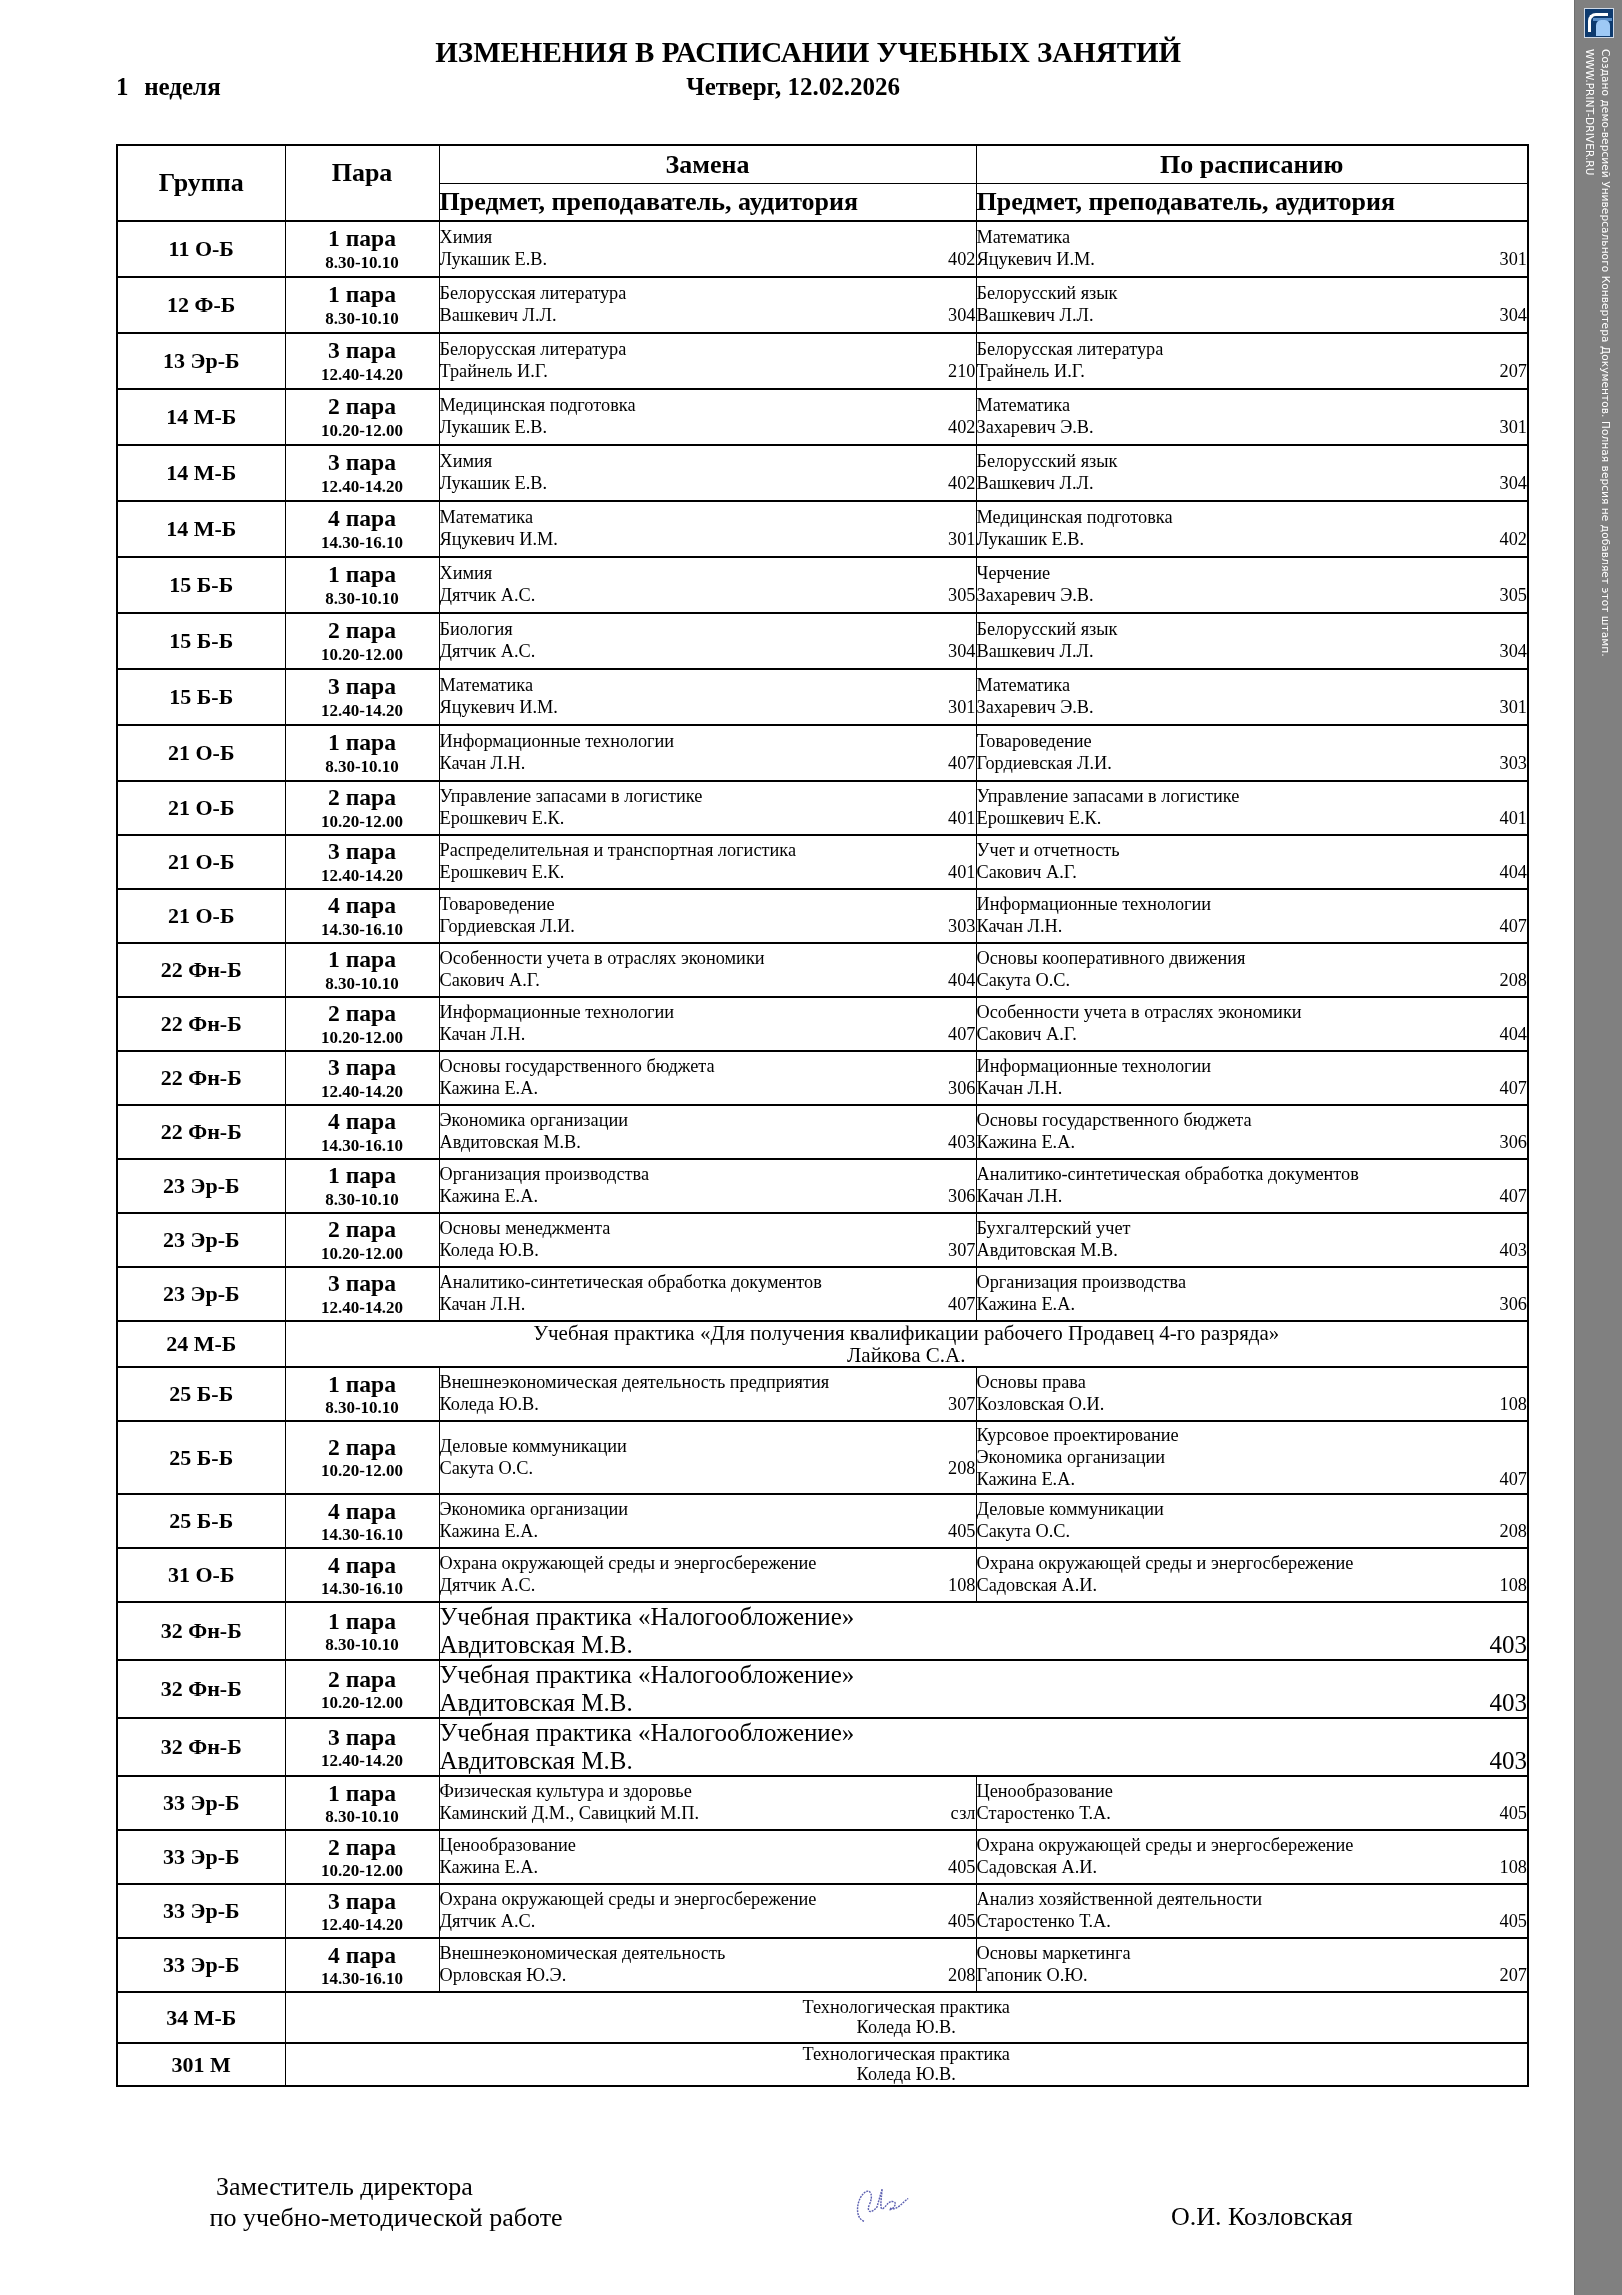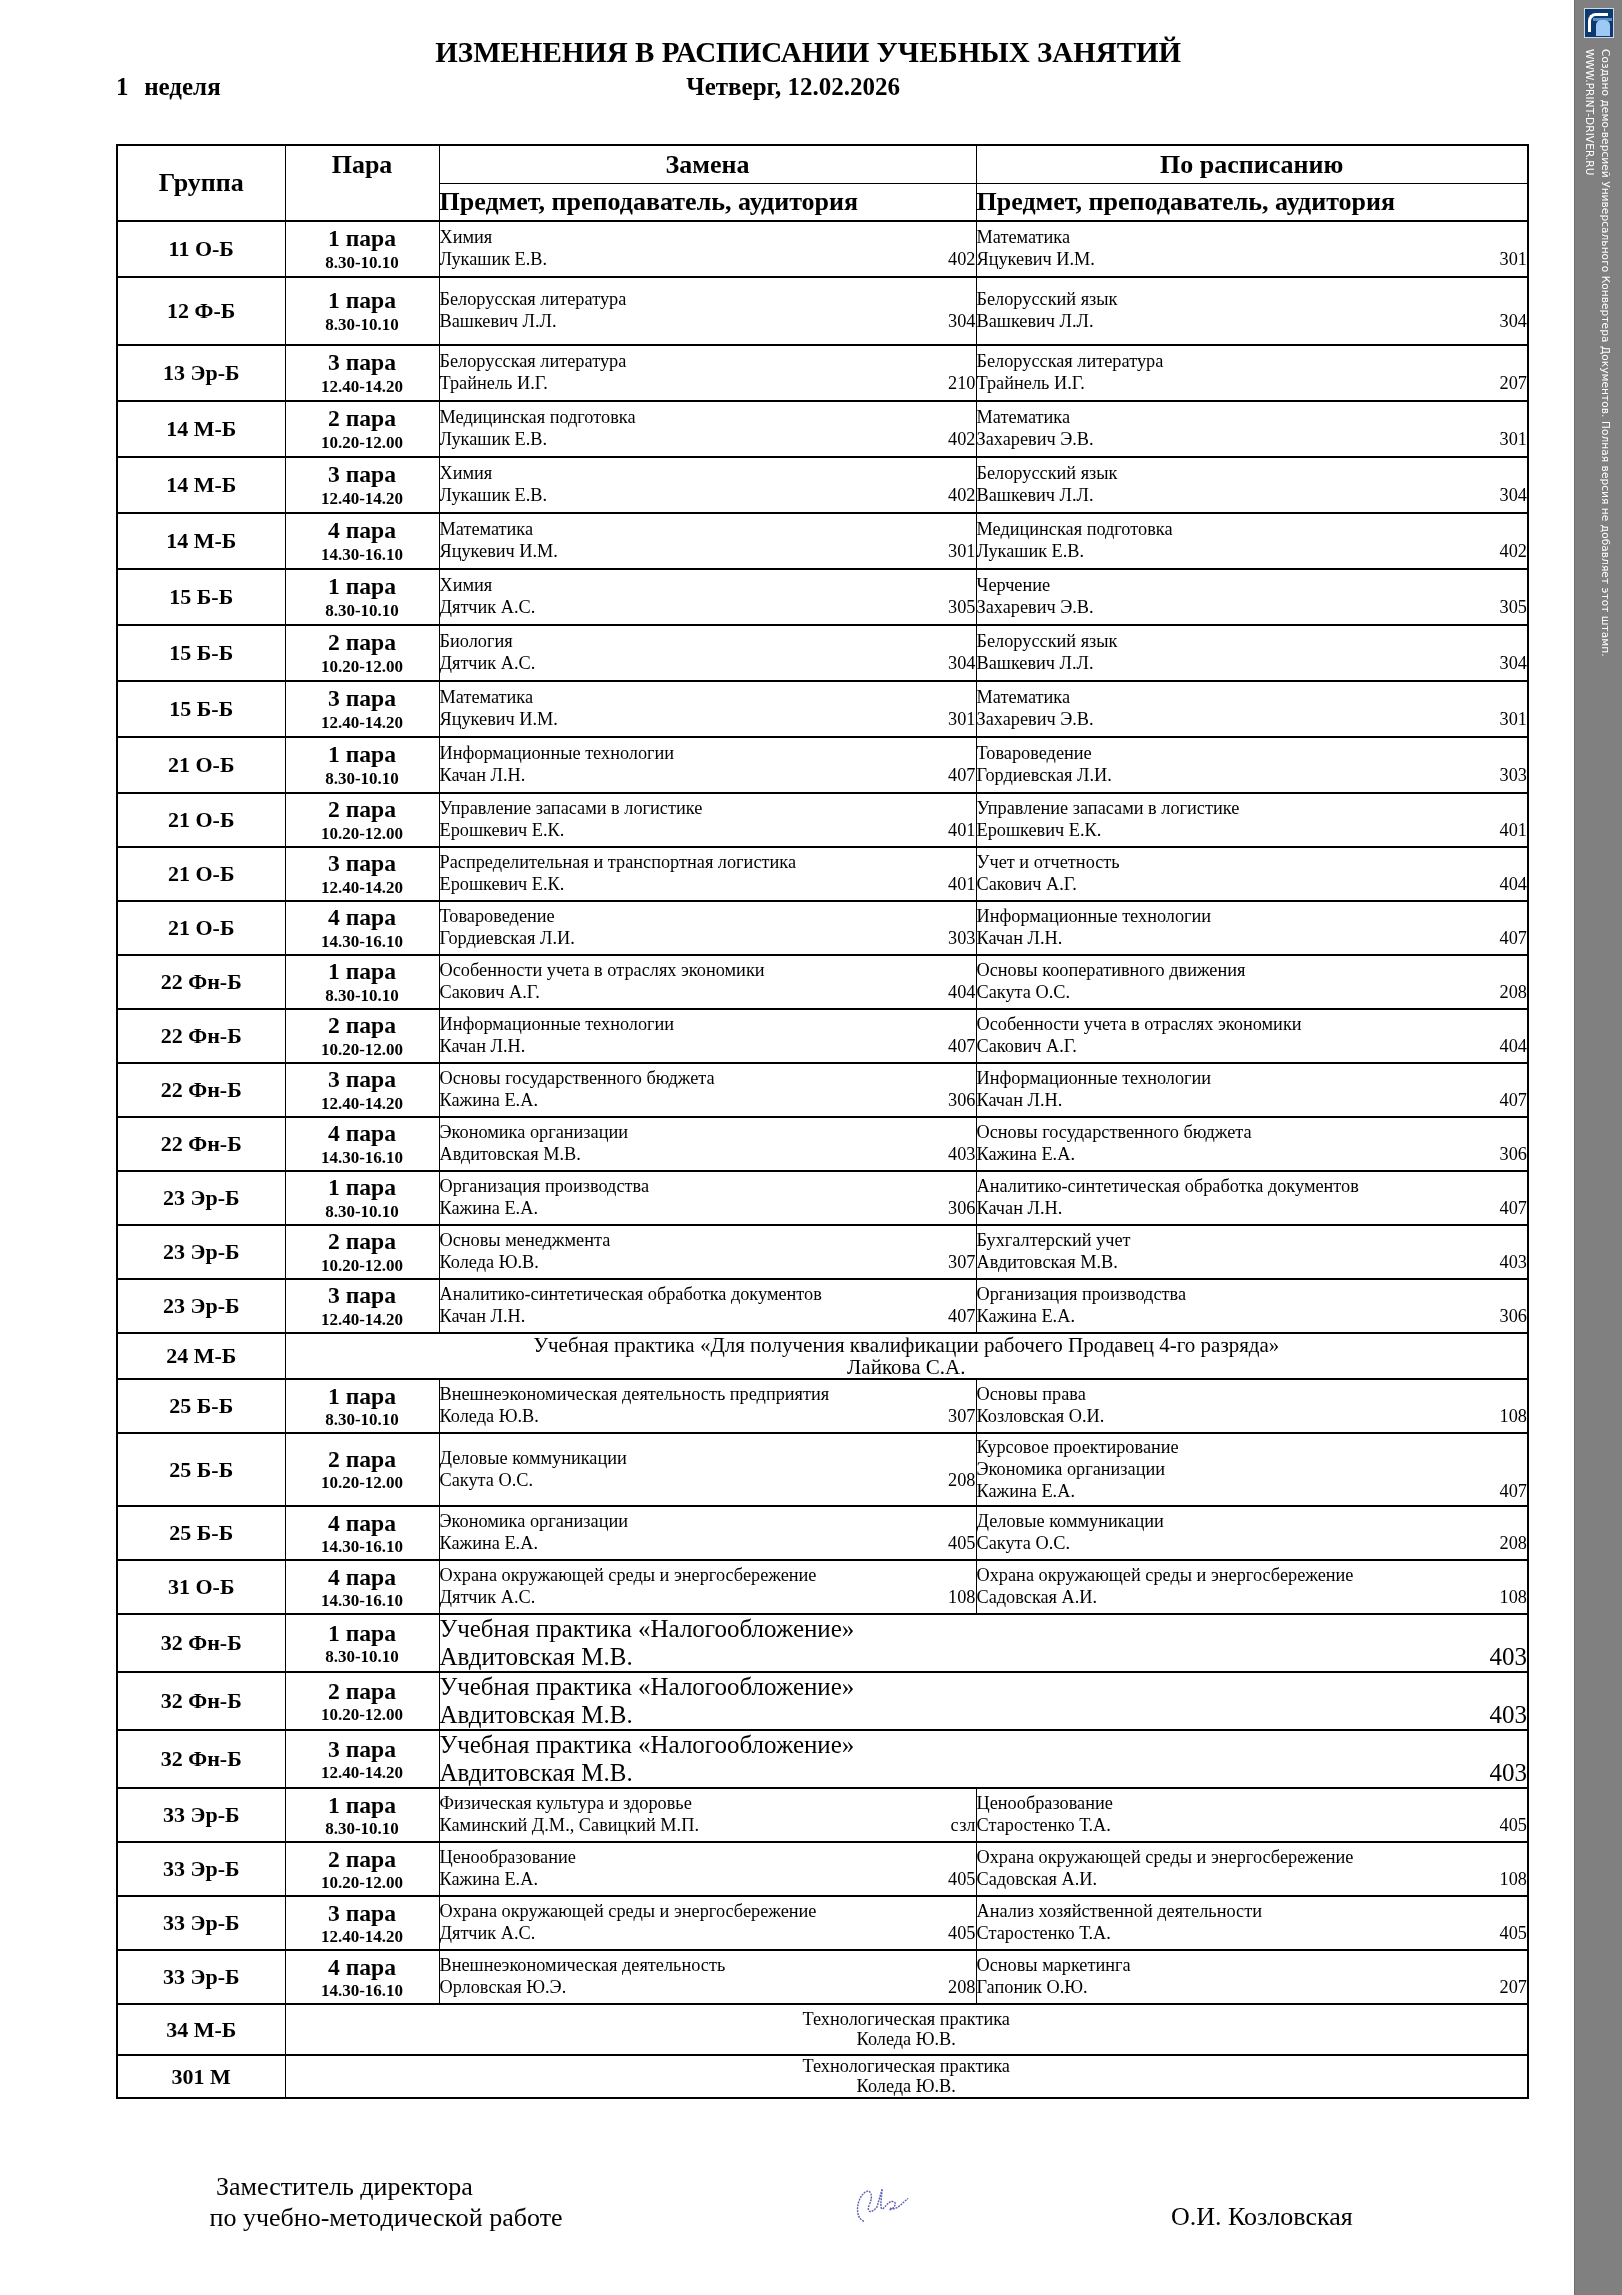--- a/index.html
+++ b/index.html
@@ -75,21 +75,21 @@
 <table class="sched">
   <colgroup>
       <col class="c-group">
       <col class="c-para">
       <col class="c-rep">
       <col class="c-sch">
     </colgroup>
   <thead>
     <tr>
       <th class="h-main" rowspan="2">Группа</th>
-      <th class="h-main" rowspan="2" style="vertical-align:top;padding-top:4px;">Пара</th>
+      <th class="h-main" rowspan="2" style="vertical-align:top;padding-top:12px;">Пара</th>
       <th class="h-main">Замена</th>
       <th class="h-main">По расписанию</th>
     </tr>
     <tr>
       <th class="h-sub">Предмет, преподаватель, аудитория</th>
       <th class="h-sub">Предмет, преподаватель, аудитория</th>
     </tr>
   </thead>
   <tbody id="tbody">
       <tr class="row" style="height: 56px;">
@@ -106,21 +106,21 @@
           </span>
         </td>
         <td class="cell">
           <span class="subj">Математика</span>
           <span class="line2">
             <span>Яцукевич И.М.</span>
             <span class="room">301</span>
           </span>
         </td>
       </tr>
-      <tr class="row" style="height: 68px; padding-left: 7px;">
+      <tr class="row" style="height: 56px; padding-left: 7px;">
         <td class="grp">12 Ф-Б</td>
         <td class="para">
           <span class="pn">1 пара</span>
           <span class="pt">8.30-10.10</span>
         </td>
         <td class="cell">
           <span class="subj">Белорусская литература</span>
           <span class="line2">
             <span>Вашкевич  Л.Л.</span>
             <span class="room">304</span>

